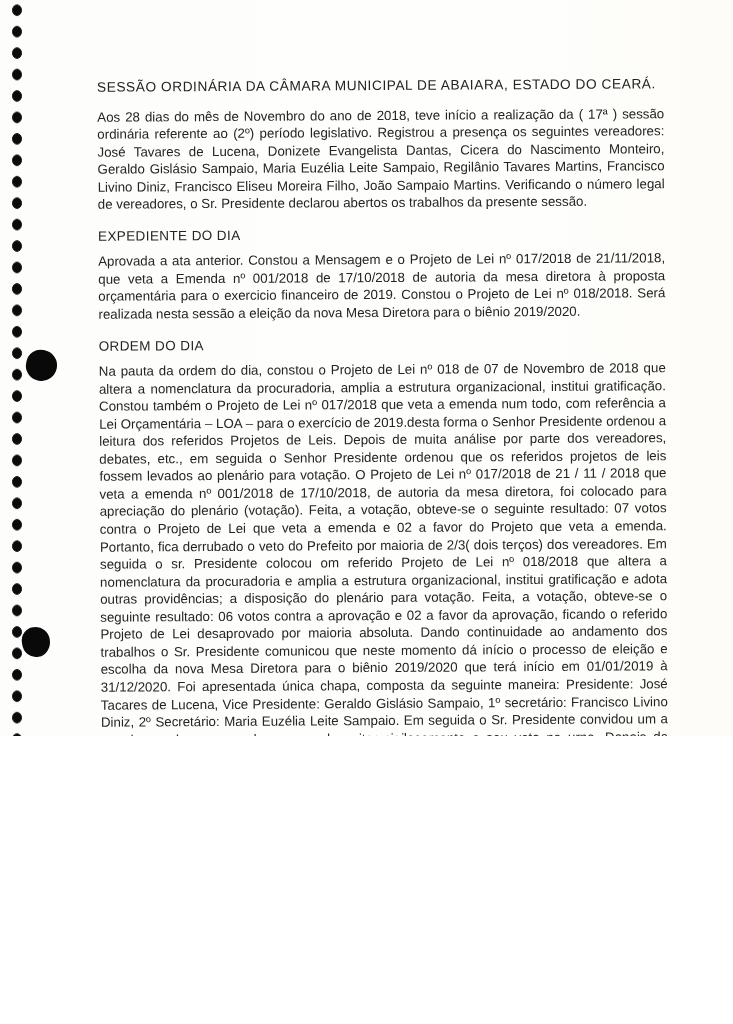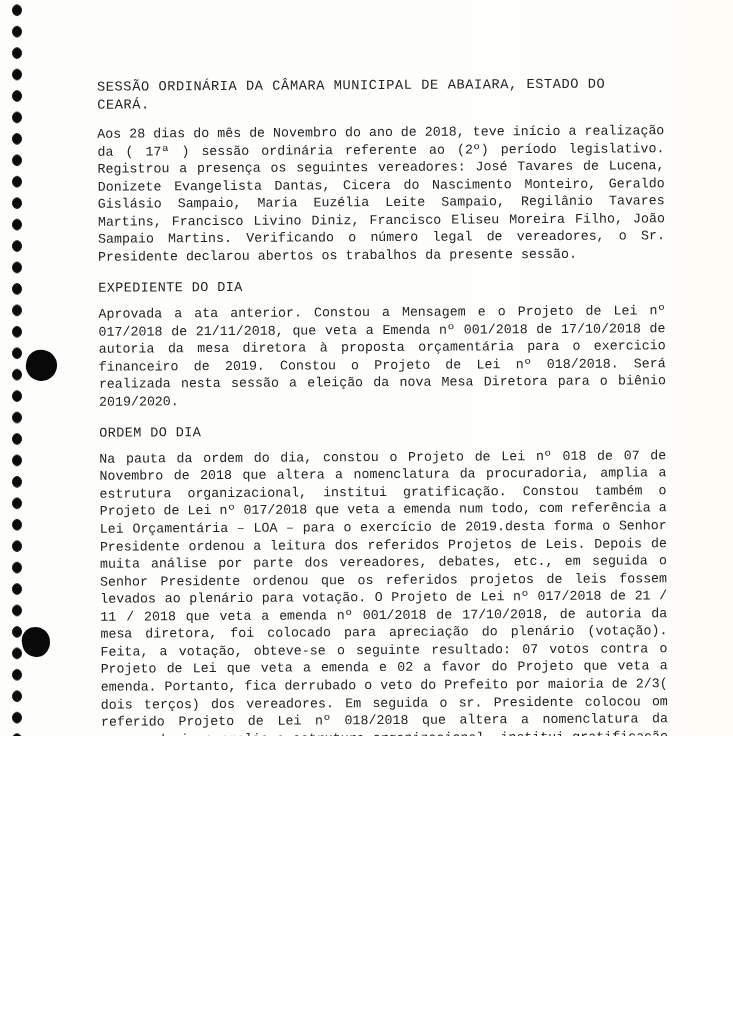--- a/index.html
+++ b/index.html
@@ -6,21 +6,21 @@
     margin: 0;
     padding: 0;
     background: #ffffff;
   }
   .page {
     position: relative;
     width: 733px;
     height: 736px;
     background: linear-gradient(90deg, #fdfdfc 0%, #fefefd 70%, #fdfcf7 100%);
     overflow: hidden;
-    font-family: Liberation Mono, monospace;
+    font-family: Liberation Sans, sans-serif;
   }
   
   .holes {
     position: absolute;
     left: 3px;
     top: 0;
     width: 28px;
     height: 1024px;
     background-image: radial-gradient(ellipse 6.5px 7.5px at 50% 50%, #0b0b0b 60%, rgba(15,15,15,.85) 72%, rgba(0,0,0,0) 80%);
     background-size: 28px 21.45px;

